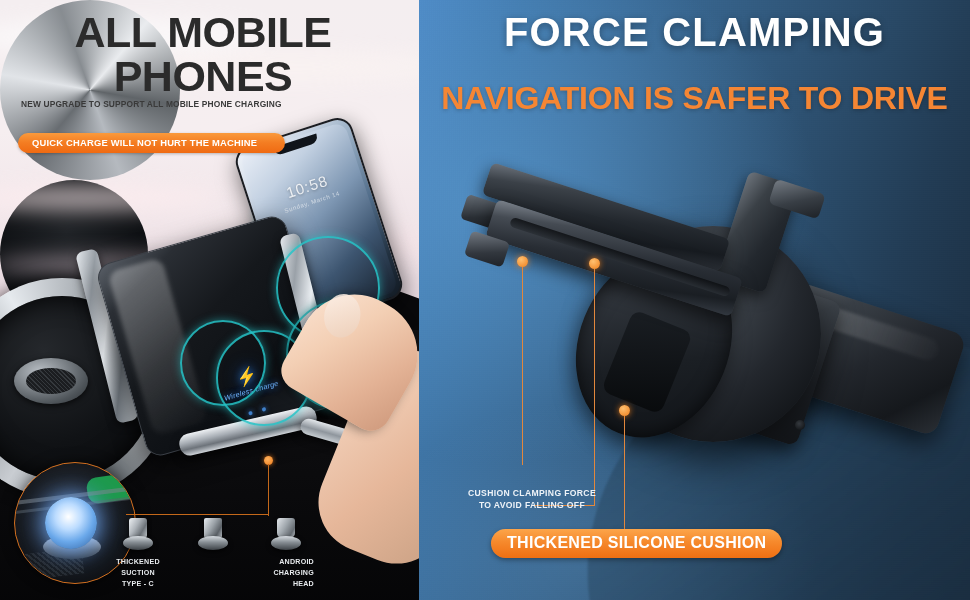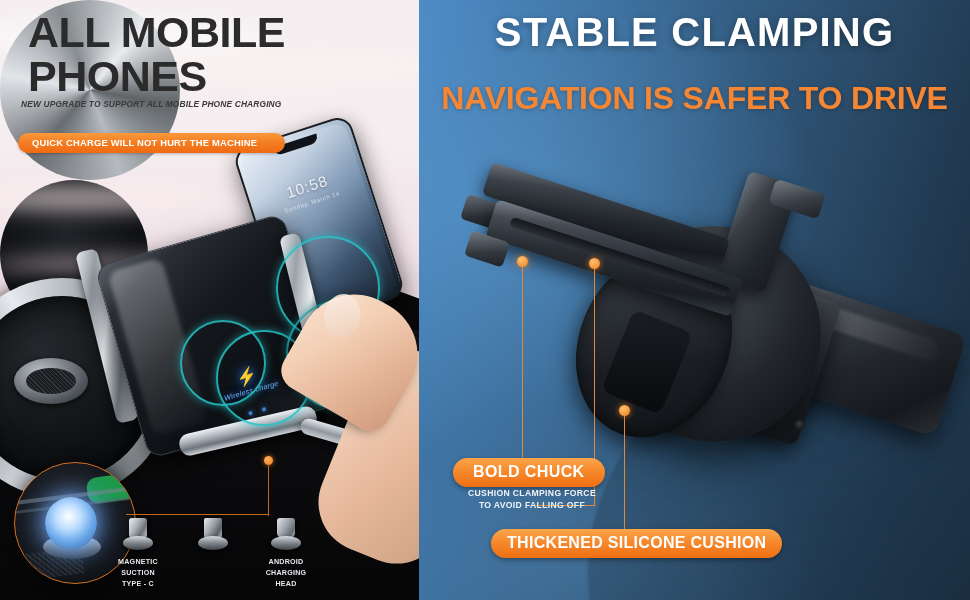--- a/index.html
+++ b/index.html
@@ -21,25 +21,25 @@
   .c4 { left:200px; top:230px; width:280px; height:30px; background:#f7e3e6; opacity:.45;}
   .c5 { left:-10px; top:255px; width:330px; height:20px; background:#e9d3de; opacity:.5;}
 
   
   .dash-mass { position:absolute; left:-60px; top:268px; width:560px; height:400px;
     background:radial-gradient(ellipse 300px 160px at 160px 90px, #2a2a2e 0%, #151518 45%, #09090b 80%);
     border-radius:48% 46% 0 0 / 30% 28% 0 0; }
   .dash-mass2 { position:absolute; left:-120px; top:330px; width:700px; height:330px;
     background:linear-gradient(180deg,#121214 0%,#0a0a0c 50%,#030304 100%); }
 
-  .headline { position:absolute; left:28px; top:10px; width:390px; }
+  .headline { position:absolute; left:8px; top:10px; width:390px;text-align:center; }
   .headline .h1 { font-size:43px; line-height:44px; font-weight:bold; color:#2b2b2b;
     letter-spacing:-0.5px; }
   .subline { position:absolute; left:21px; top:98px; width:392px; color:#3a3a3a;
-    font-size:8.4px; line-height:12.5px; font-weight:600; letter-spacing:.15px;font-style:italic; }
+    font-size:8.4px; line-height:12.5px; font-weight:600; letter-spacing:.15px; }
   .pill-quick { position:absolute; left:18px; top:133px; display:inline-block;
     padding:4px 28px 5px 14px; border-radius:20px; color:#fff; font-size:9.4px;
     font-weight:bold; letter-spacing:.2px; white-space:nowrap;
     background:linear-gradient(180deg,#fa9a3c 0%,#f47d22 48%,#ef6a12 100%);
     box-shadow:0 1px 3px rgba(0,0,0,.25); }
 
   
   .vent { position:absolute; border-radius:50%; }
   .vent-outer { left:-48px; top:278px; width:220px; height:220px;
     background:conic-gradient(from 210deg,#c9cdd2,#6e7479,#e6eaee,#8d9399,#f0f2f4,#5f656a,#c9cdd2);
@@ -345,48 +345,48 @@
     <div class="o-dot lp-dot"></div>
     <div class="o-line lp-v"></div>
     <div class="o-line lp-h"></div>
 
     <div class="conn" style="left:110px; top:518px;">
       <div class="conn-ico">
         <div class="plug"></div>
           <div class="plug-base"></div>
       </div>
       <div class="conn-lbl">
-        <div>MAGNETIC SUCTION</div>
+        <div>THICKENED SUCTION</div>
         <div>TYPE - C</div>
       </div>
     </div>
     <div class="conn" style="left:185px; top:518px;">
       <div class="conn-ico">
         <div class="plug ios"></div>
           <div class="plug-base"></div>
       </div>
     </div>
-    <div class="conn" style="left:258px; top:518px;">
+    <div class="conn" style="left:258px; top:518px;text-align:right;">
       <div class="conn-ico">
         <div class="plug mic"></div>
           <div class="plug-base"></div>
       </div>
       <div class="conn-lbl">
         <div>ANDROID</div>
         <div>CHARGING HEAD</div>
       </div>
     </div>
   </div>
 
   <div class="panel-right">
     <div class="noise"></div>
     <div class="glow-bl"></div>
     <div class="swoosh"></div>
 
-    <div class="rt-h1">STABLE CLAMPING</div>
+    <div class="rt-h1">FORCE CLAMPING</div>
     <div class="rt-h2">NAVIGATION IS SAFER TO DRIVE</div>
 
     <div class="prod">
       <div class="p-part neck"></div>
       <div class="p-part neck-gloss"></div>
       <div class="p-part bracket"></div>
       <div class="p-part bracket-cut"></div>
       <div class="bracket-hole bh1"></div>
       <div class="bracket-hole bh2"></div>
       <div class="bracket-hole bh3"></div>
@@ -404,21 +404,20 @@
     </div>
 
     <div class="rp-line l1"></div>
     <div class="rp-dot d1"></div>
     <div class="rp-line l2a"></div>
     <div class="rp-line l2b"></div>
     <div class="rp-dot d2"></div>
     <div class="rp-line l3"></div>
     <div class="rp-dot d3"></div>
 
-    <div class="pill pill-bold">BOLD CHUCK</div>
     <div class="sub-bold">
       <div>CUSHION CLAMPING FORCE</div>
       <div>TO AVOID FALLING OFF</div>
     </div>
 
     <div class="pill pill-thick">THICKENED SILICONE CUSHION</div>
   </div>
 
 </div>
 

